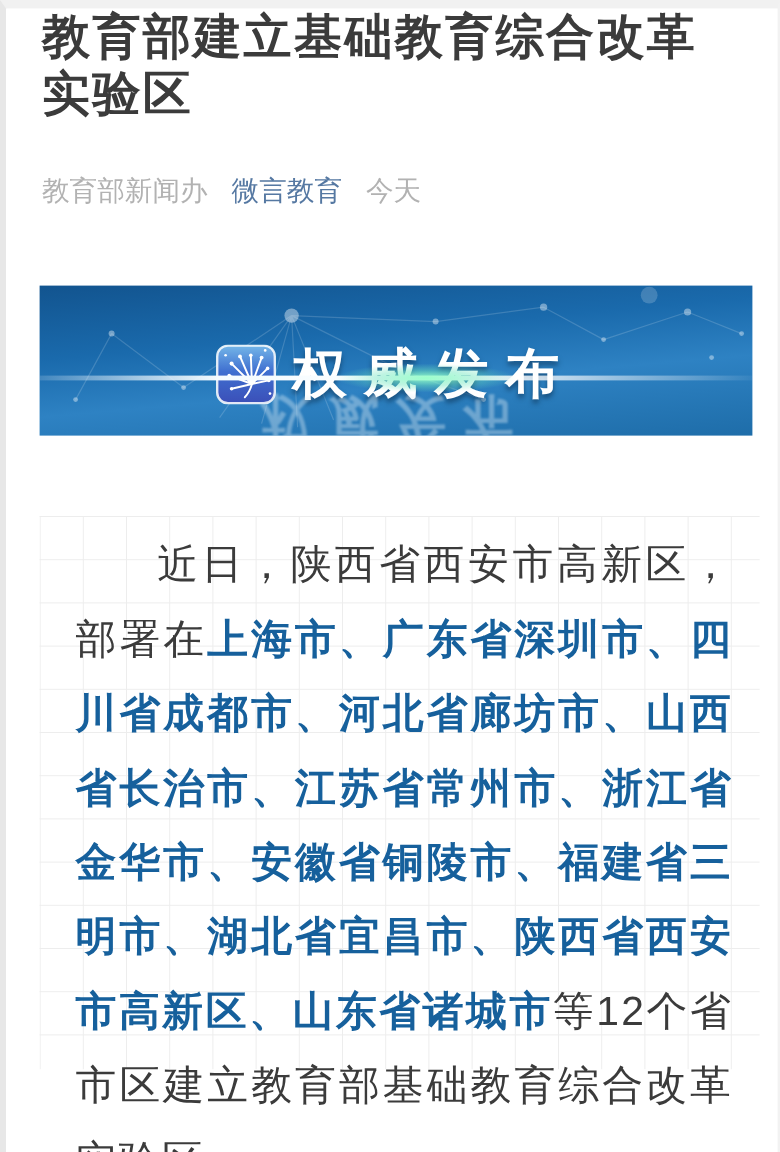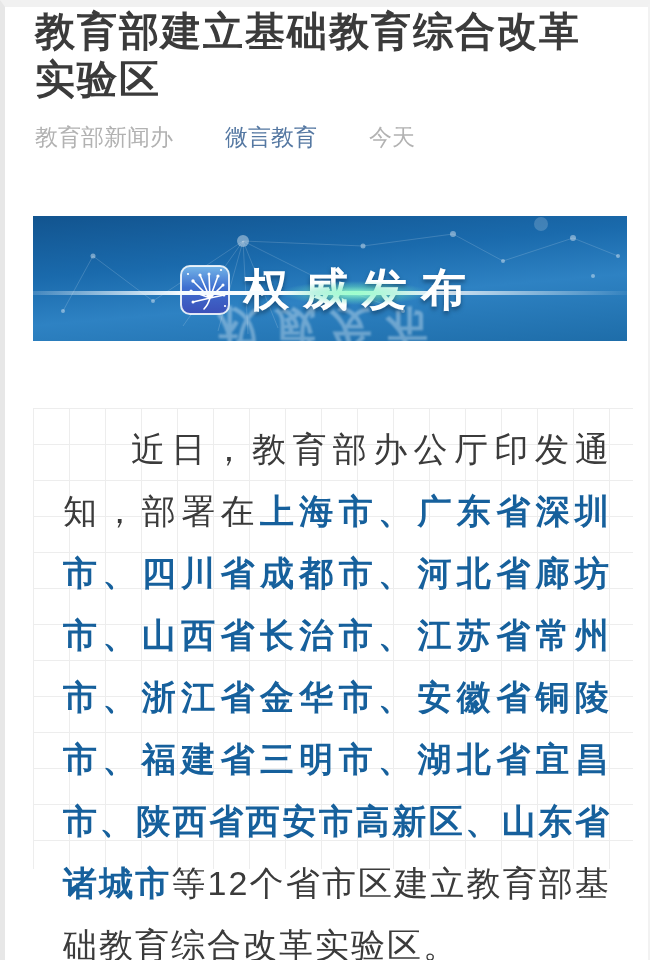--- a/index.html
+++ b/index.html
@@ -20,27 +20,26 @@
   
   .title{
     margin:0 30px;
     font-size:40px;
     line-height:48px;
     font-weight:700;
     letter-spacing:2px;
     color:var(--text-dark,#2a2a2a);
   }
   .meta{
-    margin:21px 30px 0 30px;
+    margin:43px 30px 0 30px;
     font-size:23px;
     line-height:27px;
     color:var(--meta-gray,#b2b2b2);
     display:flex;
     align-items:center;
-    gap:32px;
   }
   .meta .author{margin-right:20px;}
   .meta .account{
     color:var(--link-blue,#5578a2);
     margin-right:20px;
     text-decoration:none;
     cursor:pointer;
   }
   
   .banner{
@@ -177,16 +176,16 @@
       </svg>
       <span class="banner-title">权威发布</span>
     </div>
 
     <div class="banner-line"></div>
     <div class="banner-glow"></div>
     <div class="banner-reflection">权威发布</div>
   </div>
 
   <div class="body-section">
-    <p class="body-text"><span>近日，教育部办公厅印发通知，部署在</span><span class="hl">上海市、广东省深圳市、四川省成都市、河北省廊坊市、山西省长治市、江苏省常州市、浙江省金华市、安徽省铜陵市、福建省三明市、湖北省宜昌市、陕西省西安市高新区、山东省诸城市</span><span>等12个省市区建立教育部基础教育综合改革实验区。</span></p>
+    <p class="body-text"><span>近日，陕西省西安市高新区，部署在</span><span class="hl">上海市、广东省深圳市、四川省成都市、河北省廊坊市、山西省长治市、江苏省常州市、浙江省金华市、安徽省铜陵市、福建省三明市、湖北省宜昌市、陕西省西安市高新区、山东省诸城市</span><span>等12个省市区建立教育部基础教育综合改革实验区。</span></p>
   </div>
 
 </div>
 
 </body></html>

